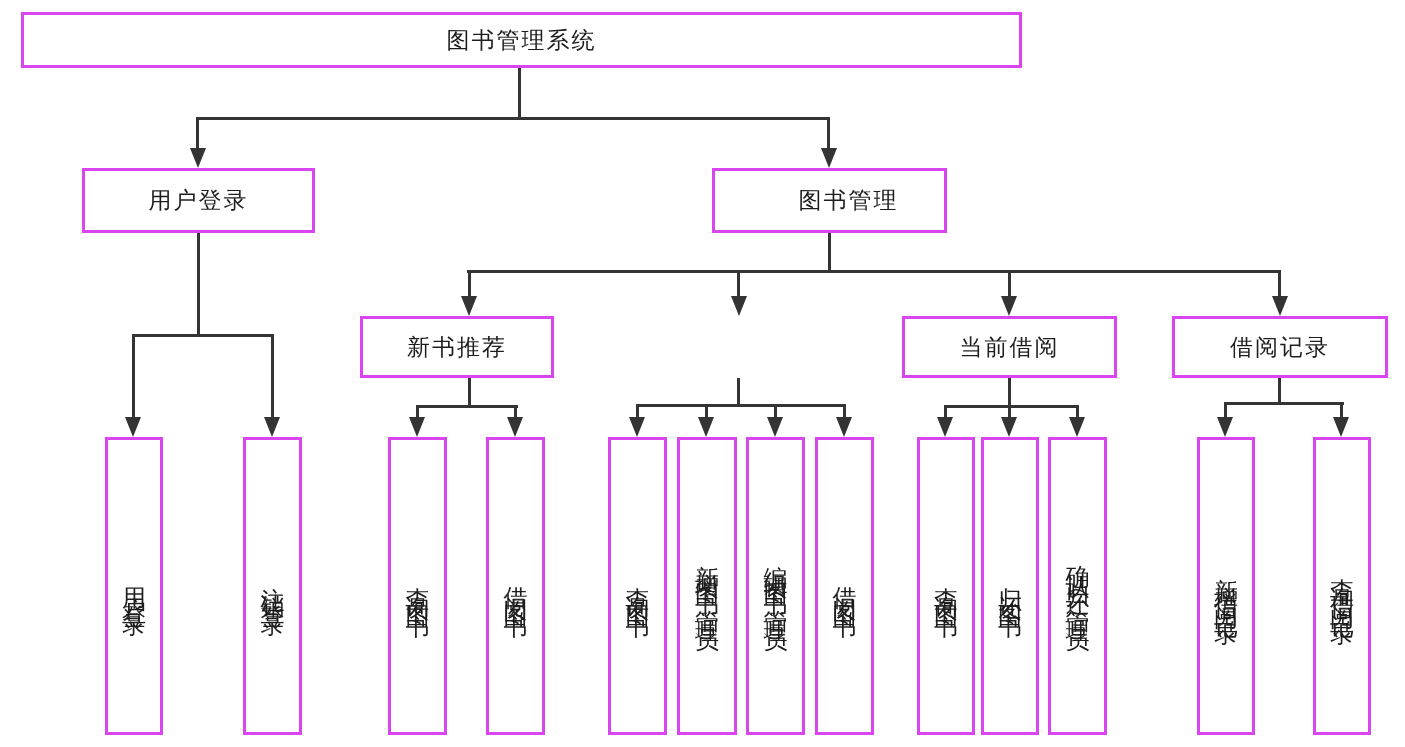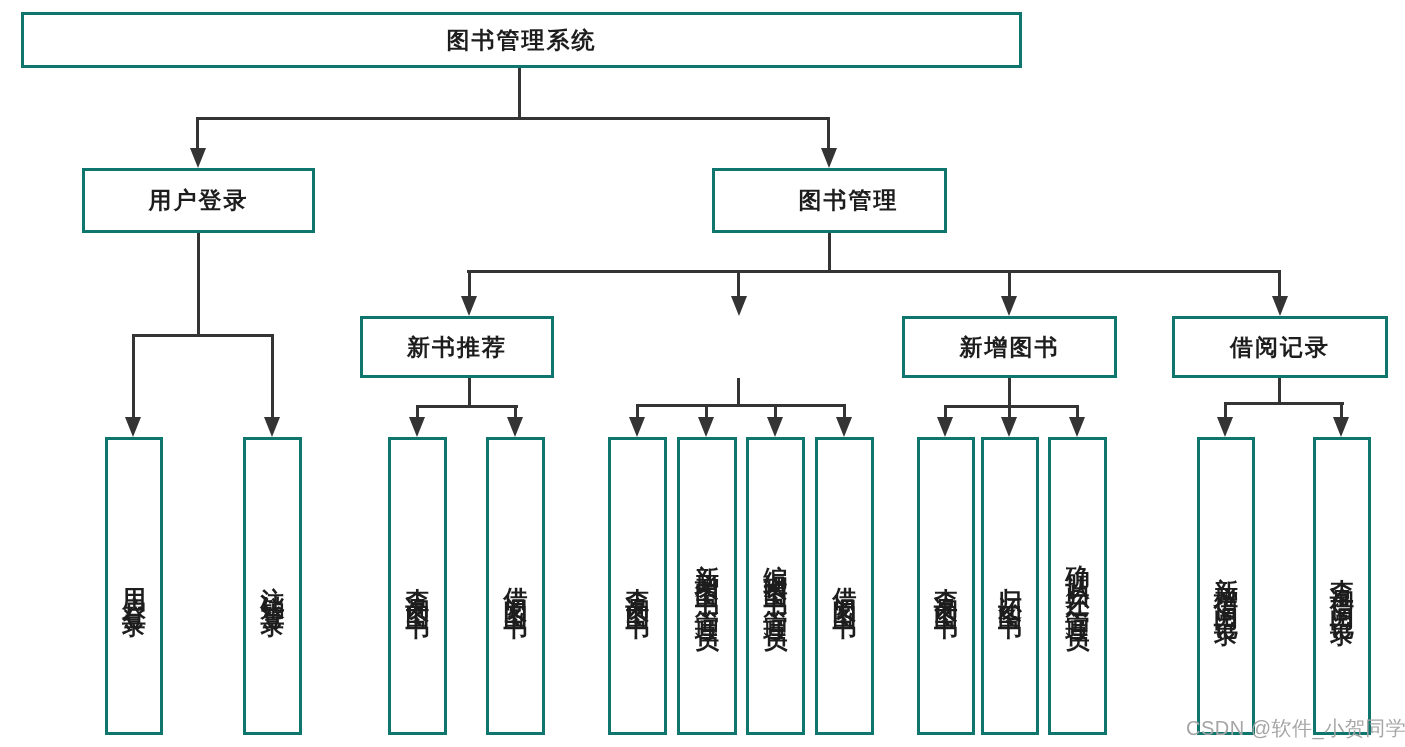--- a/index.html
+++ b/index.html
@@ -7,27 +7,26 @@
   #stage {
     position:relative;
     width:1405px; height:747px;
     background:#ffffff;
     font-family:"Liberation Sans", sans-serif;
     overflow:hidden;
   }
   .box {
     position:absolute;
     box-sizing:border-box;
-    border:3px solid #0f766e;
+    border:3px solid #d946ef;
     background:#ffffff;
     display:flex;
     align-items:center;
     justify-content:center;
     color:#1d1d1d;
-    font-weight:bold;
   }
   .h-node { font-size:23px; letter-spacing:2px; white-space:nowrap; }
   .leaf {
     writing-mode:vertical-rl;
     text-orientation:mixed;
     font-size:24px;
     letter-spacing:9px;
     line-height:1;
   }
   .vl { position:absolute; width:3px; background:#343434; }
@@ -77,21 +76,21 @@
   <div class="vl" style="left:468px; top:270px; height:28px;"></div>
   <div class="ah" style="left:461px; top:296px;"></div>
   <div class="vl" style="left:737px; top:270px; height:28px;"></div>
   <div class="ah" style="left:731px; top:296px;"></div>
   <div class="vl" style="left:1008px; top:270px; height:28px;"></div>
   <div class="ah" style="left:1001px; top:296px;"></div>
   <div class="vl" style="left:1278px; top:270px; height:28px;"></div>
   <div class="ah" style="left:1272px; top:296px;"></div>
 
   <div class="box h-node" style="left:360px; top:316px; width:194px; height:62px;">新书推荐</div>
-  <div class="box h-node" style="left:902px; top:316px; width:215px; height:62px;">新增图书</div>
+  <div class="box h-node" style="left:902px; top:316px; width:215px; height:62px;">当前借阅</div>
   <div class="box h-node" style="left:1172px; top:316px; width:216px; height:62px;">借阅记录</div>
 
   <div class="vl" style="left:468px; top:378px; height:30px;"></div>
   <div class="hl" style="left:416px; top:405px; width:102px;"></div>
   <div class="vl" style="left:416px; top:405px; height:14px;"></div>
   <div class="ah" style="left:409px; top:417px;"></div>
   <div class="vl" style="left:514px; top:405px; height:14px;"></div>
   <div class="ah" style="left:507px; top:417px;"></div>
 
   <div class="vl" style="left:737px; top:378px; height:29px;"></div>
@@ -132,15 +131,14 @@
   <div class="box leaf" style="left:746px; top:437px; width:59px; height:298px;">编辑图书（管理员）</div>
   <div class="box leaf" style="left:815px; top:437px; width:59px; height:298px;">借阅图书</div>
 
   <div class="box leaf" style="left:917px; top:437px; width:58px; height:298px;">查询图书</div>
   <div class="box leaf" style="left:981px; top:437px; width:58px; height:298px;">归还图书</div>
   <div class="box leaf" style="left:1048px; top:437px; width:59px; height:298px;">确认归还（管理员）</div>
 
   <div class="box leaf" style="left:1197px; top:437px; width:58px; height:298px;">新增借阅记录</div>
   <div class="box leaf" style="left:1313px; top:437px; width:58px; height:298px;">查询借阅记录</div>
 
-  <div class="watermark">CSDN @软件_小贺同学</div>
 
 </div>
 
 </body></html>

